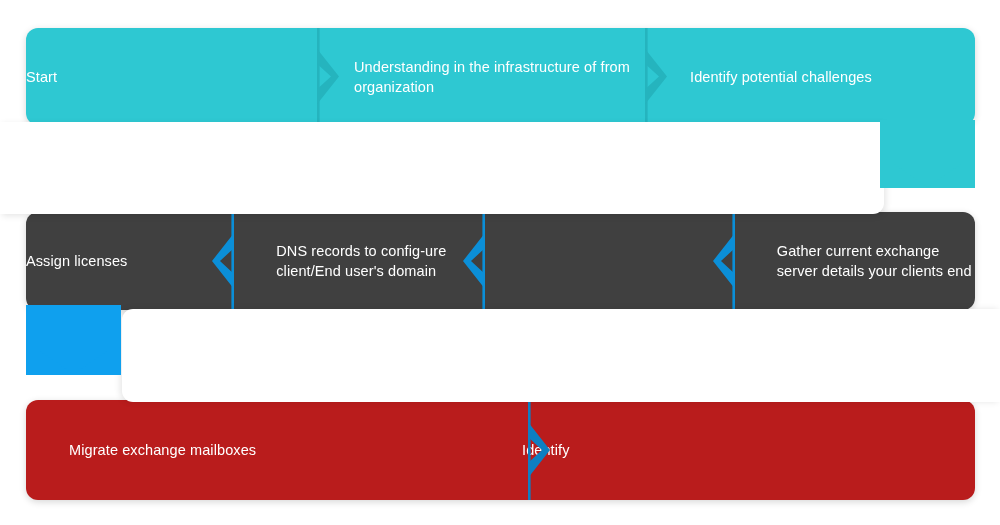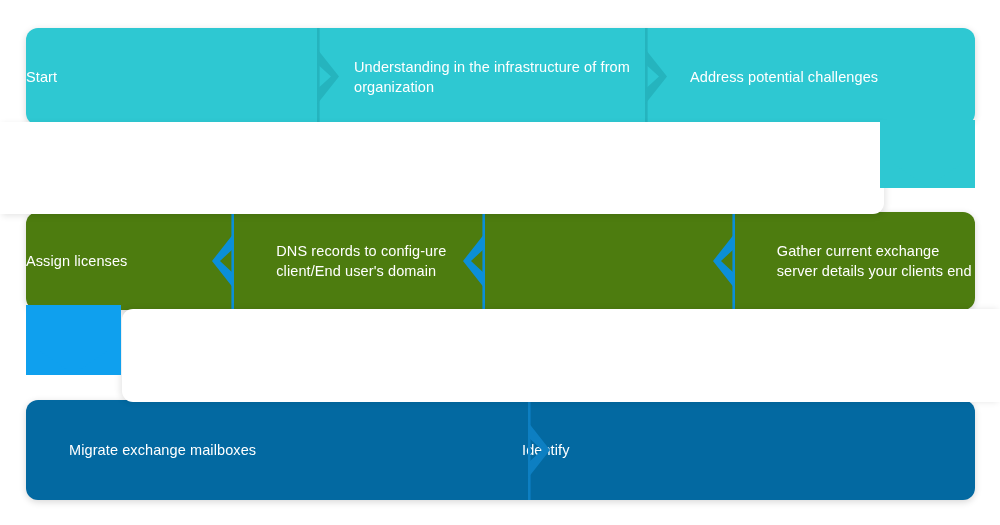--- a/index.html
+++ b/index.html
@@ -141,26 +141,26 @@
       <span class="card-label">Understanding in the infrastructure of from organization</span>
     </div>
 
     <div class="card flow-text">
       <span class="chevron" style="left:-1px;">
         <svg viewBox="0 0 30 98" preserveAspectRatio="none">
           <rect x="7" y="0" width="2.6" height="98" fill="#25b4be"></rect>
           <path d="M7 21 L7 36 L21 49 L7 62 L7 77 L29 49 Z" fill="#25b4be"></path>
         </svg>
       </span>
-      <span class="card-label">Address potential challenges</span>
-    </div>
-
-  </div>
-
-  <div class="row row-2" style="background:#4d7c0f;">
+      <span class="card-label">Identify potential challenges</span>
+    </div>
+
+  </div>
+
+  <div class="row row-2" style="background:#404040;">
 
     <div class="card centered">
       <span class="card-label">Assign licenses</span>
     </div>
 
     <div class="card rtl-text">
       <span class="chevron" style="left:-13px;">
         <svg viewBox="0 0 30 98" preserveAspectRatio="none">
           <rect x="20.4" y="0" width="2.6" height="98" fill="#0b8fd8"></rect>
           <path d="M23 21 L23 36 L9 49 L23 62 L23 77 L1 49 Z" fill="#0b8fd8"></path>
@@ -182,21 +182,21 @@
       <span class="chevron" style="left:-13px;">
         <svg viewBox="0 0 30 98" preserveAspectRatio="none">
           <rect x="20.4" y="0" width="2.6" height="98" fill="#0b8fd8"></rect>
           <path d="M23 21 L23 36 L9 49 L23 62 L23 77 L1 49 Z" fill="#0b8fd8"></path>
         </svg>
       </span>
       <span class="card-label">Gather current exchange server details your clients end</span>
     </div>
   </div>
 
-  <div class="row row-3" style="background:#0369a1;">
+  <div class="row row-3" style="background:#b91c1c;">
 
     <div class="card lead-text">
       <span class="card-label">Migrate exchange mailboxes</span>
     </div>
 
 
 
     <div class="card centered">
       <span class="chevron" style="left:-1px;">
         <svg viewBox="0 0 30 100" preserveAspectRatio="none">

